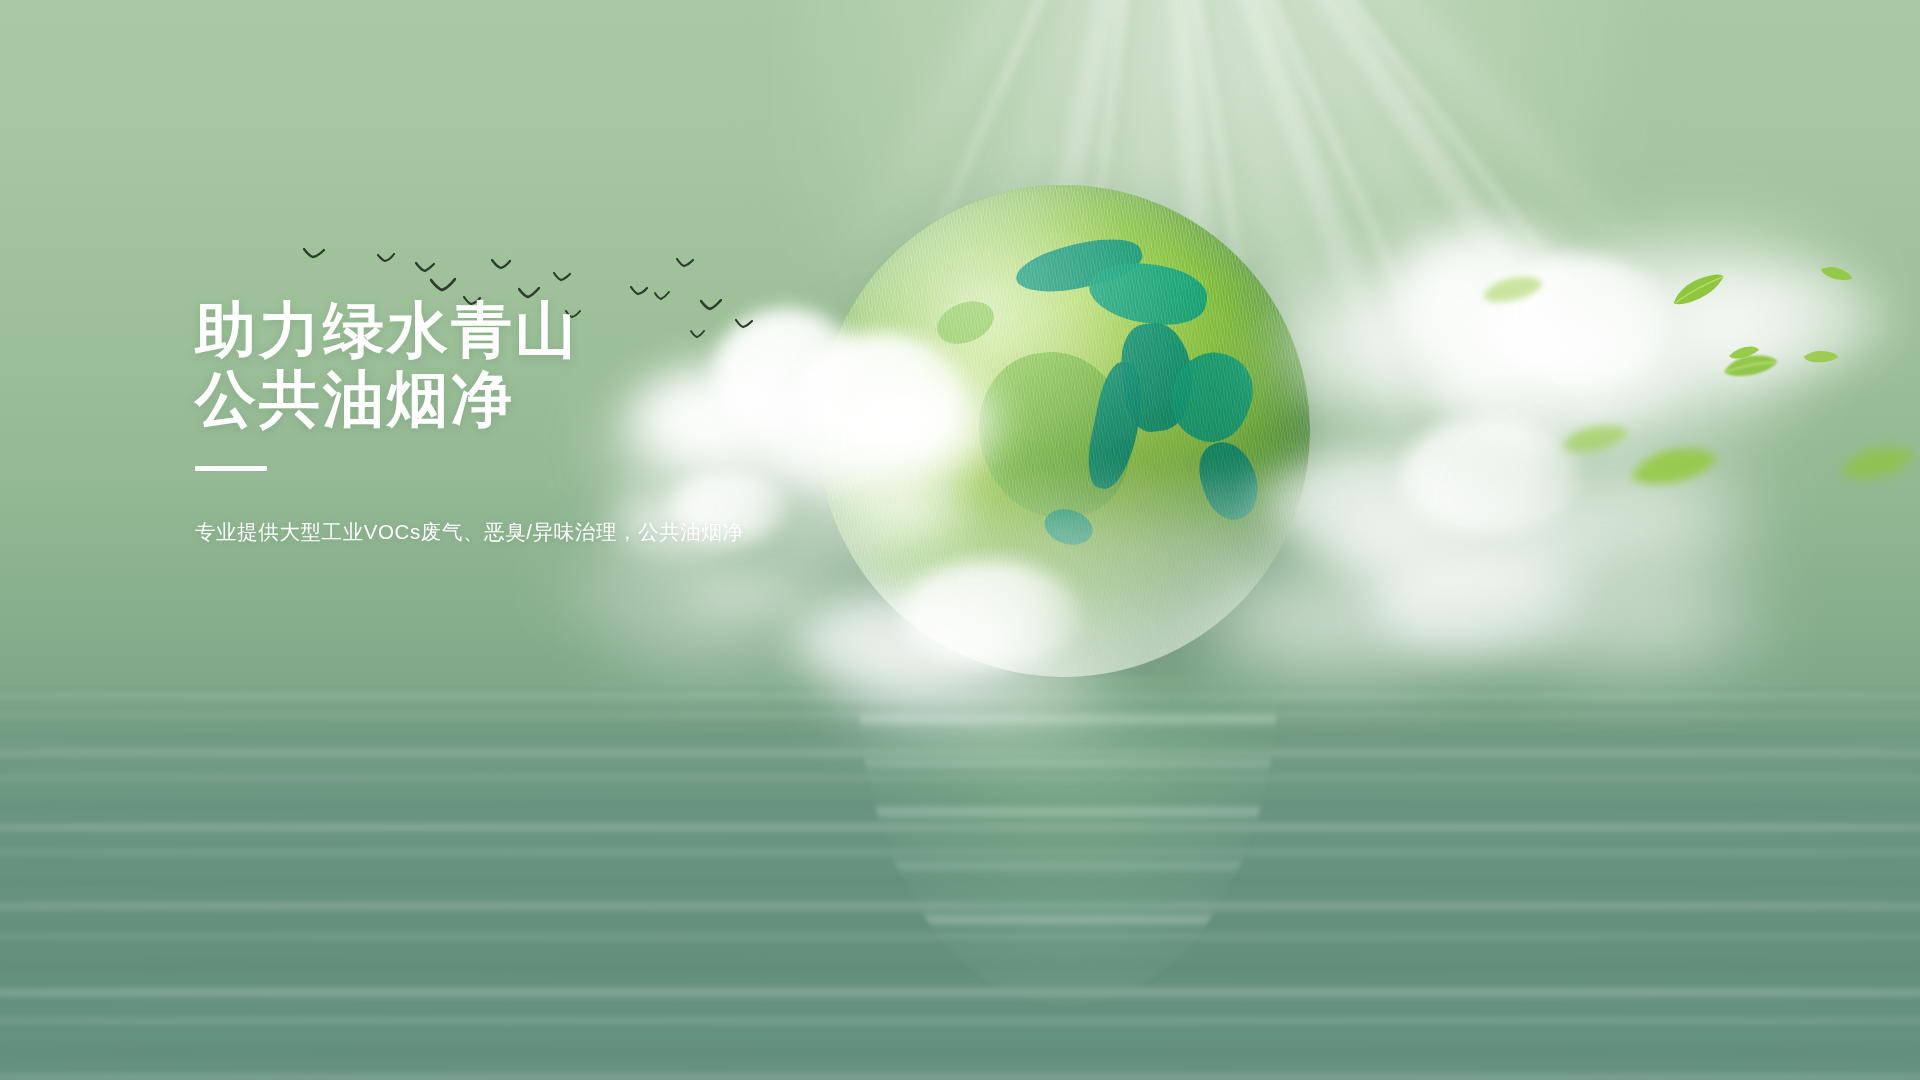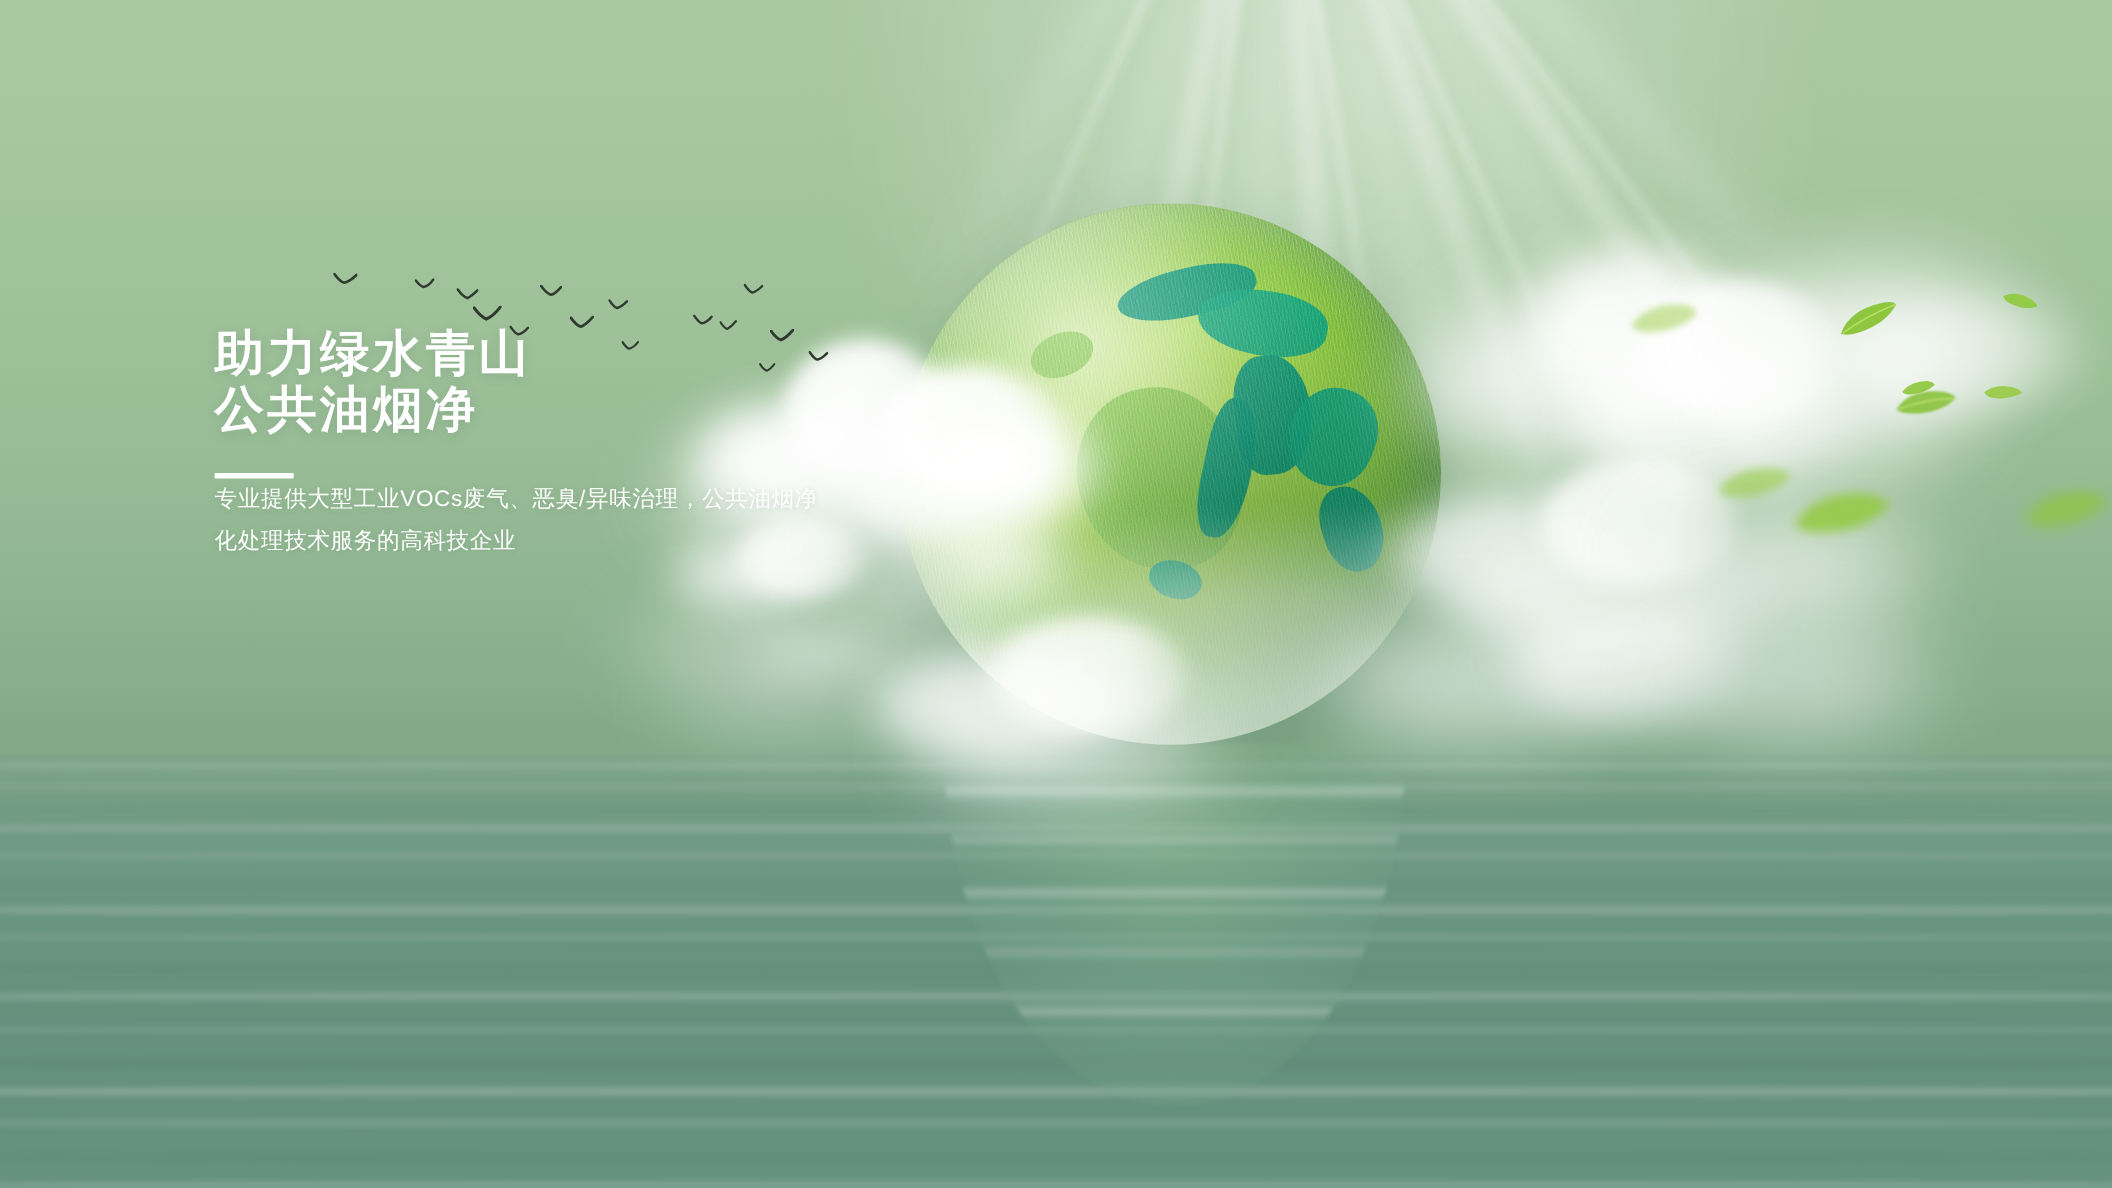--- a/index.html
+++ b/index.html
@@ -163,32 +163,33 @@
   .bird svg { display:block; }
 
   
   .leaf { position:absolute; }
   .leaf svg { display:block; }
 
   
   .copy { position:absolute; left:195px; top:296px; width:720px; }
   .headline {
     color:#ffffff;
-    font-size:45px;
+    font-size:61px;
     font-weight:700;
     line-height:1.13;
     letter-spacing:3px;
     white-space:nowrap;
     text-shadow:0 2px 10px rgba(70,110,86,.22);
   }
   .divider {
     width:72px; height:5px; background:#ffffff;
     margin-top:32px; border-radius:1px;
   }
   .subcopy {
+    margin-top:42px;
     color:#ffffff;
     font-size:20.5px;
     line-height:1.88;
     letter-spacing:.6px;
     text-shadow:0 1px 6px rgba(70,110,86,.20);
   }
   .subcopy div { white-space:nowrap; }
 </style>
 </head>
 <body>
@@ -435,17 +436,16 @@
       <path d="M2 24 Q16 3 50 5 Q60 7 62 13 Q46 30 16 30 Q6 30 2 24 Z" fill="#a3d156"></path>
     </svg>
   </div>
 
   <div class="copy">
     <div class="headline">助力绿水青山</div>
     <div class="headline">公共油烟净</div>
     <div class="divider"></div>
     <div class="subcopy">
       <div>专业提供大型工业VOCs废气、恶臭/异味治理，公共油烟净</div>
-      <div>化处理技术服务的高科技企业</div>
     </div>
   </div>
 
 </div>
 
 </body></html>

